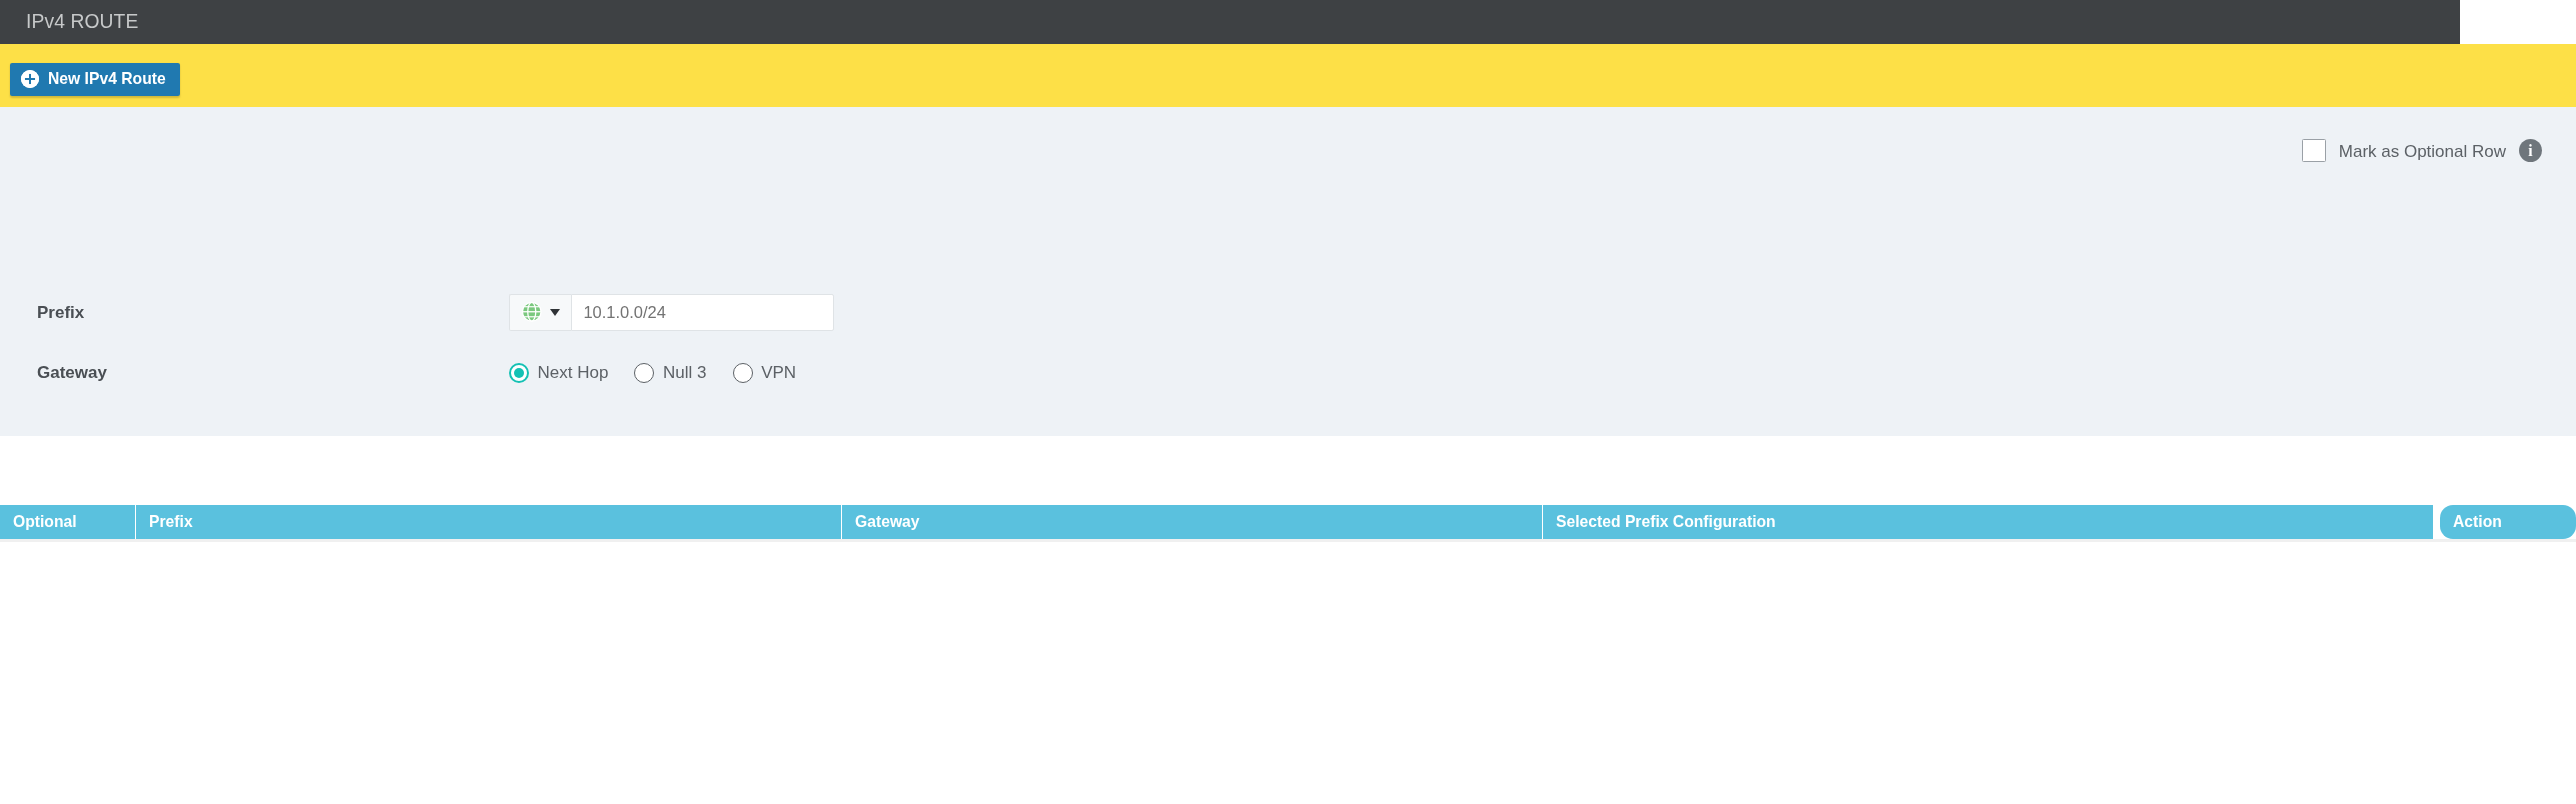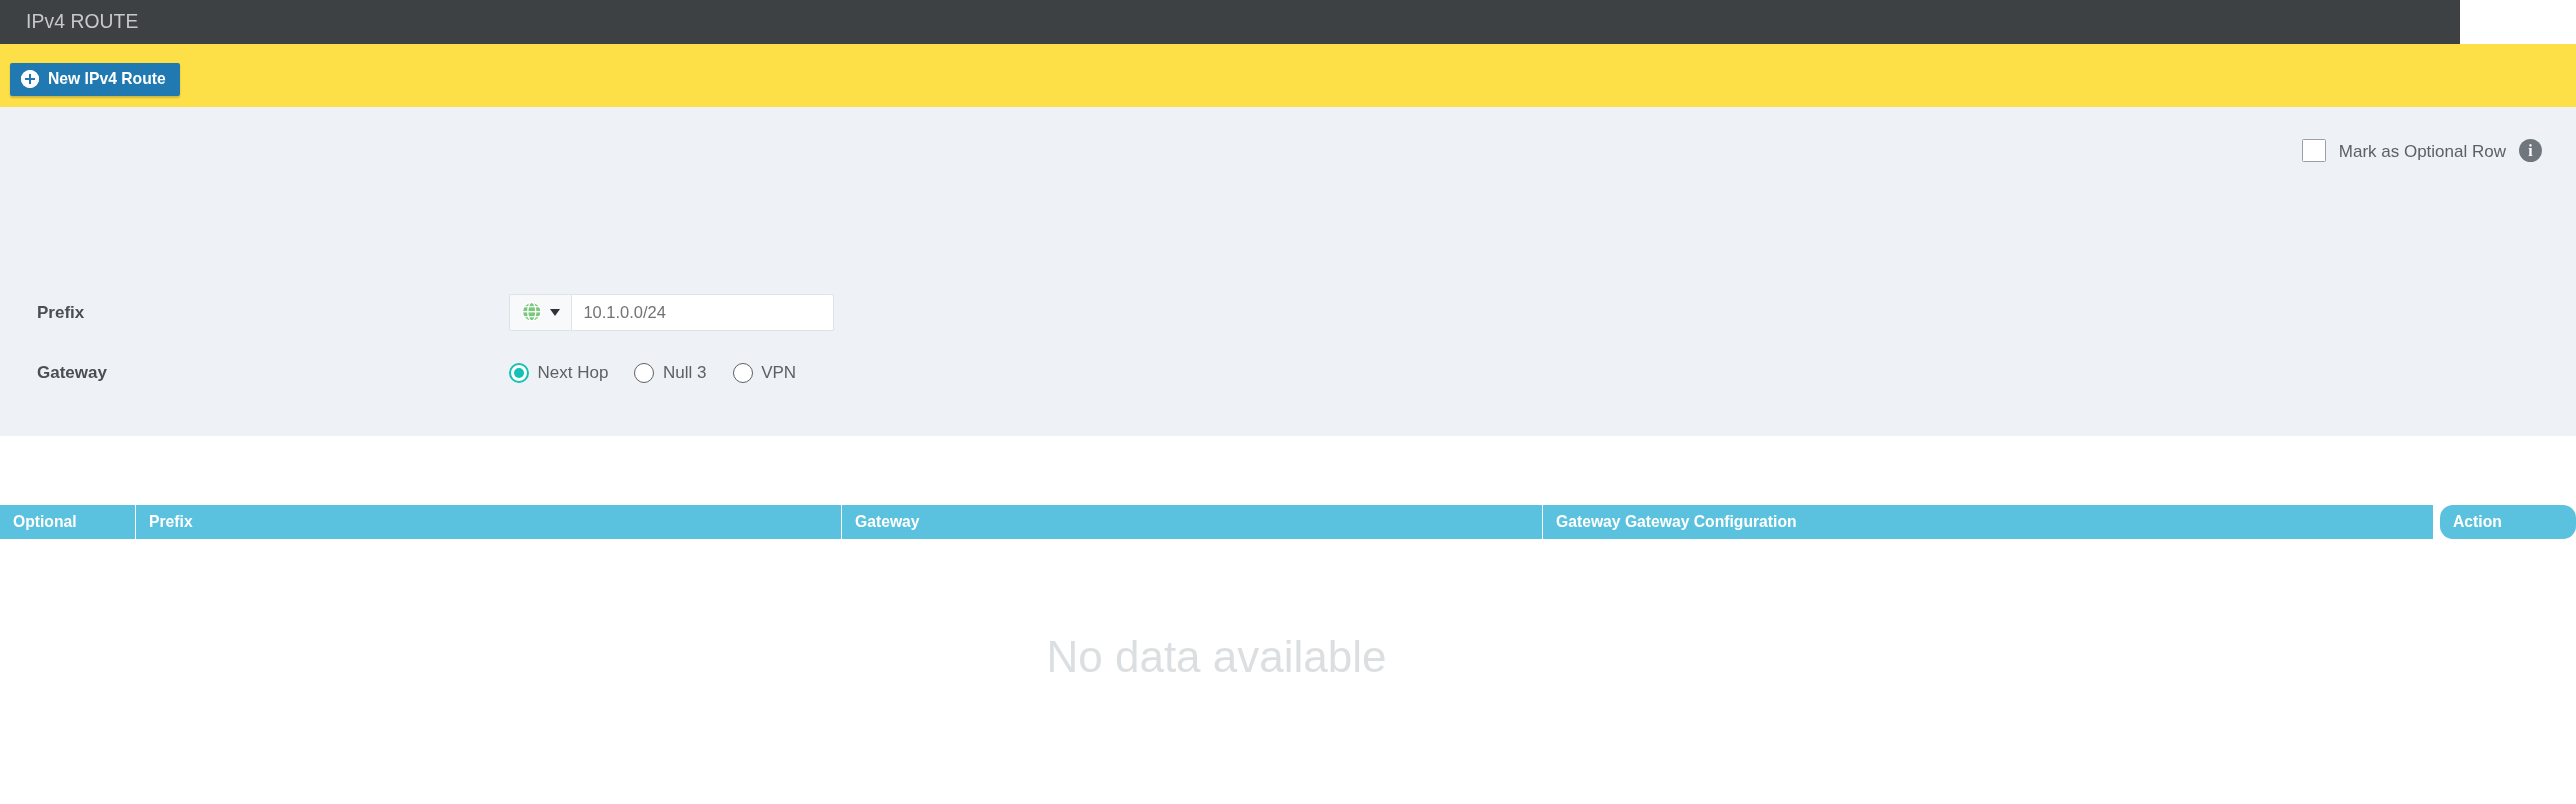--- a/index.html
+++ b/index.html
@@ -377,22 +377,19 @@
   </div>
 </div>
 
 <div class="panel-gap"></div>
 
 <div class="table-wrap">
   <div class="thead">
     <div class="th first" style="left:0px;width:135px;">Optional</div>
     <div class="th" style="left:135px;width:706px;">Prefix</div>
     <div class="th" style="left:841px;width:701px;">Gateway</div>
-    <div class="th" style="left:1542px;width:891px;">Gateway Gateway Configuration</div>
+    <div class="th" style="left:1542px;width:891px;">Selected Prefix Configuration</div>
     <div class="th first" style="left:2440px;width:136px;border-radius:13px;">Action</div>
     <div class="thead-shadow"></div>
   </div>
 
-  <div class="table-body">
-    <div class="no-data">No data available</div>
-  </div>
 </div>
 
 
 </body></html>

